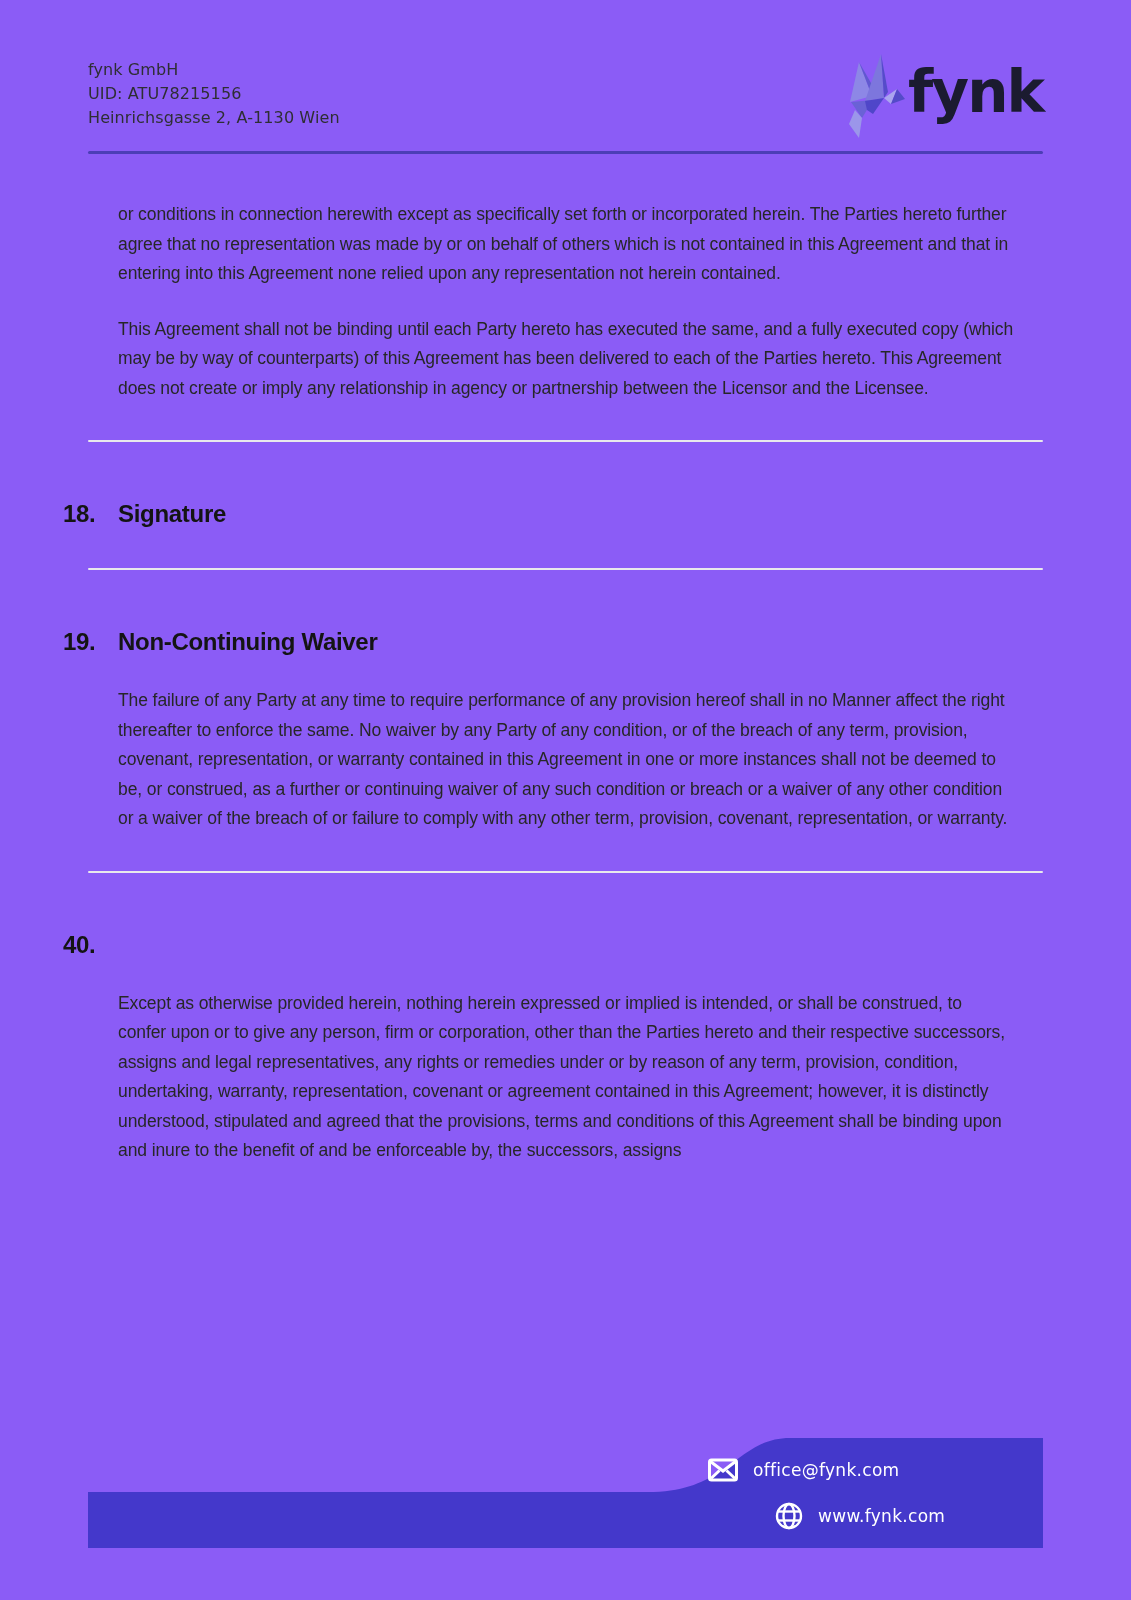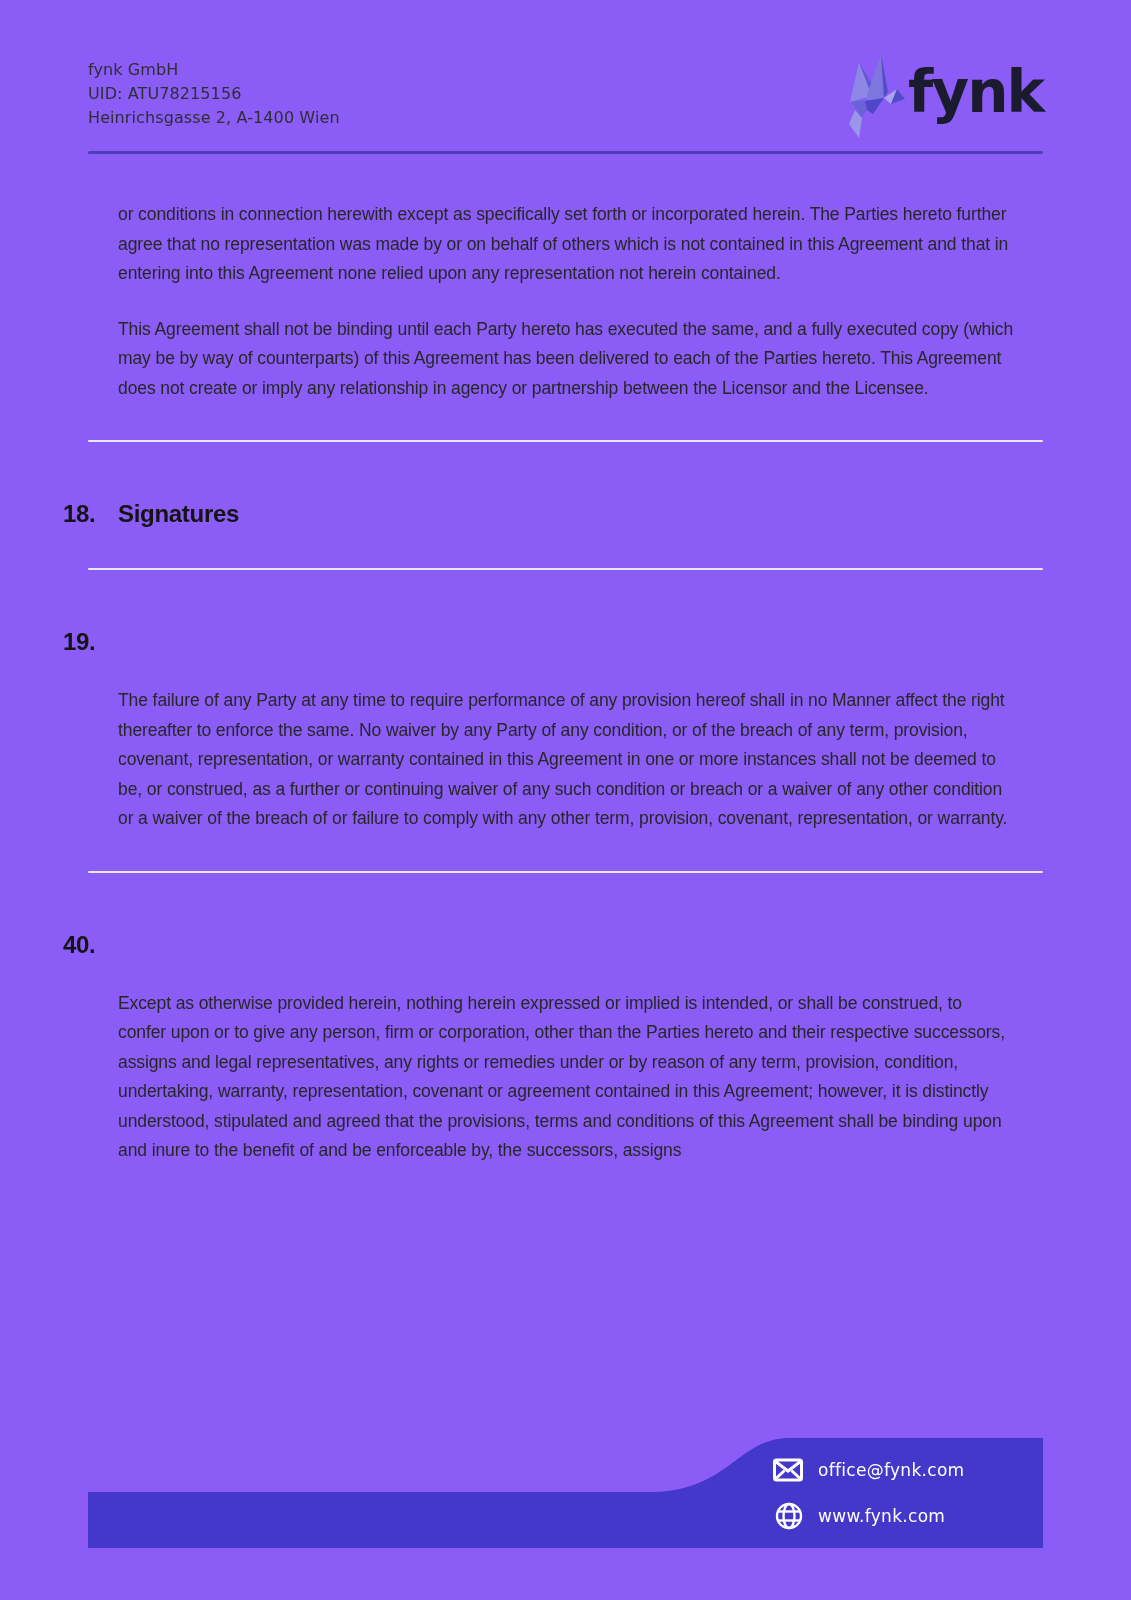--- a/index.html
+++ b/index.html
@@ -104,34 +104,34 @@
   .footer-row {
     position: absolute;
     display: flex;
     align-items: center;
     gap: 15px;
     color: #ffffff;
     font-family: "DejaVu Sans", sans-serif;
     font-size: 17px;
     letter-spacing: 0.3px;
   }
-  .footer-row.email { left: 773px; top: 1458px; }
+  .footer-row.email { left: 708px; top: 1458px; }
   .footer-row.web   { left: 775px; top: 1502px; }
   .footer-row svg { display: block; }
 </style>
 </head>
 <body>
 
 <div class="page">
 
   <div class="header">
     <div class="company-info">
       <div>fynk GmbH</div>
       <div>UID: ATU78215156</div>
-      <div>Heinrichsgasse 2, A-1400 Wien</div>
+      <div>Heinrichsgasse 2, A-1130 Wien</div>
     </div>
     <div class="logo">
       <svg class="bird" width="66" height="86" viewBox="0 0 66 86" xmlns="http://www.w3.org/2000/svg">
         <polygon points="20,8 33,42 11,48" fill="#8d87e6"></polygon>
         <polygon points="20,8 33,42 36,36" fill="#6059cf"></polygon>
         <polygon points="42,0 45,44 26,47" fill="#7d76dd"></polygon>
         <polygon points="42,0 45,44 49,38" fill="#554cc9"></polygon>
         <polygon points="12,48 34,46 23,64" fill="#6a62d6"></polygon>
         <polygon points="23,64 20,84 10,70 16,56" fill="#9b96ea"></polygon>
         <polygon points="26,47 45,44 34,60 28,56" fill="#4f46c9"></polygon>
@@ -145,28 +145,29 @@
 
   <div class="content">
 
     <p class="body-text">or conditions in connection herewith except as specifically set forth or incorporated herein. The Parties hereto further agree that no representation was made by or on behalf of others which is not contained in this Agreement and that in entering into this Agreement none relied upon any representation not herein contained.</p>
     <p class="body-text para-gap">This Agreement shall not be binding until each Party hereto has executed the same, and a fully executed copy (which may be by way of counterparts) of this Agreement has been delivered to each of the Parties hereto. This Agreement does not create or imply any relationship in agency or partnership between the Licensor and the Licensee.</p>
 
     <section>
       <div class="section-rule"></div>
       <h2 class="sec-heading">
         <span class="sec-num">18.</span>
-        <span class="sec-title">Signatures</span>
+        <span class="sec-title">Signature</span>
       </h2>
     </section>
 
     <section>
       <div class="section-rule"></div>
       <h2 class="sec-heading">
         <span class="sec-num">19.</span>
+        <span class="sec-title">Non-Continuing Waiver</span>
       </h2>
       <p class="body-text sec-body">The failure of any Party at any time to require performance of any provision hereof shall in no Manner affect the right thereafter to enforce the same. No waiver by any Party of any condition, or of the breach of any term, provision, covenant, representation, or warranty contained in this Agreement in one or more instances shall not be deemed to be, or construed, as a further or continuing waiver of any such condition or breach or a waiver of any other condition or a waiver of the breach of or failure to comply with any other term, provision, covenant, representation, or warranty.</p>
     </section>
 
     <section>
       <div class="section-rule"></div>
       <h2 class="sec-heading">
         <span class="sec-num">40.</span>
       </h2>
       <p class="body-text sec-body">Except as otherwise provided herein, nothing herein expressed or implied is intended, or shall be construed, to confer upon or to give any person, firm or corporation, other than the Parties hereto and their respective successors, assigns and legal representatives, any rights or remedies under or by reason of any term, provision, condition, undertaking, warranty, representation, covenant or agreement contained in this Agreement; however, it is distinctly understood, stipulated and agreed that the provisions, terms and conditions of this Agreement shall be binding upon and inure to the benefit of and be enforceable by, the successors, assigns</p>

